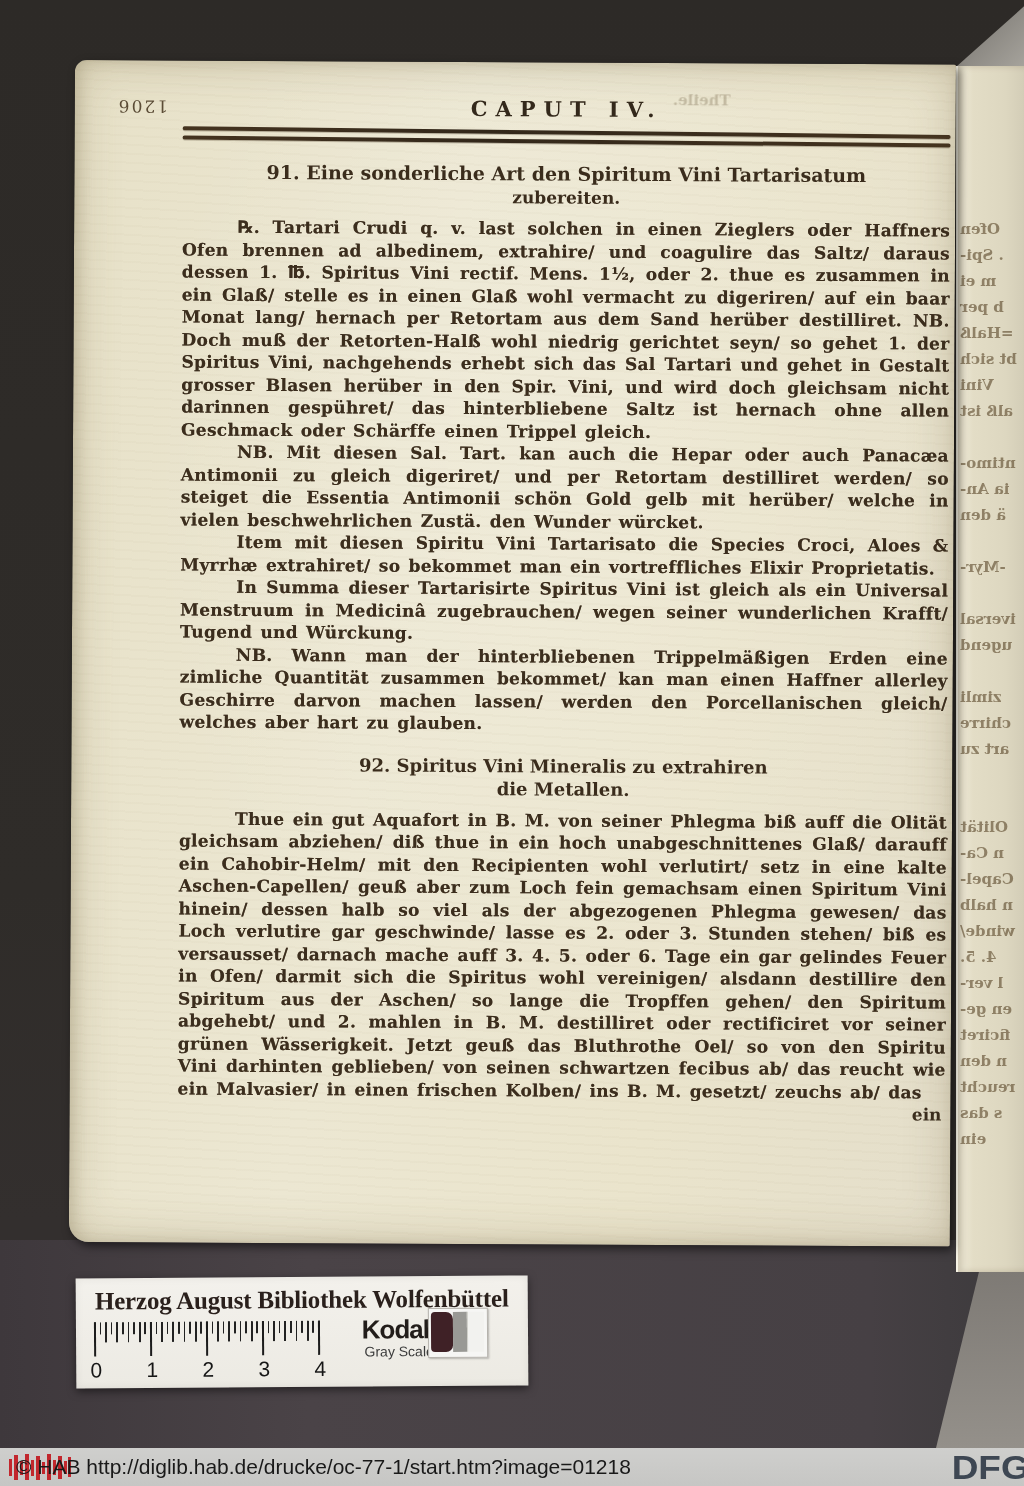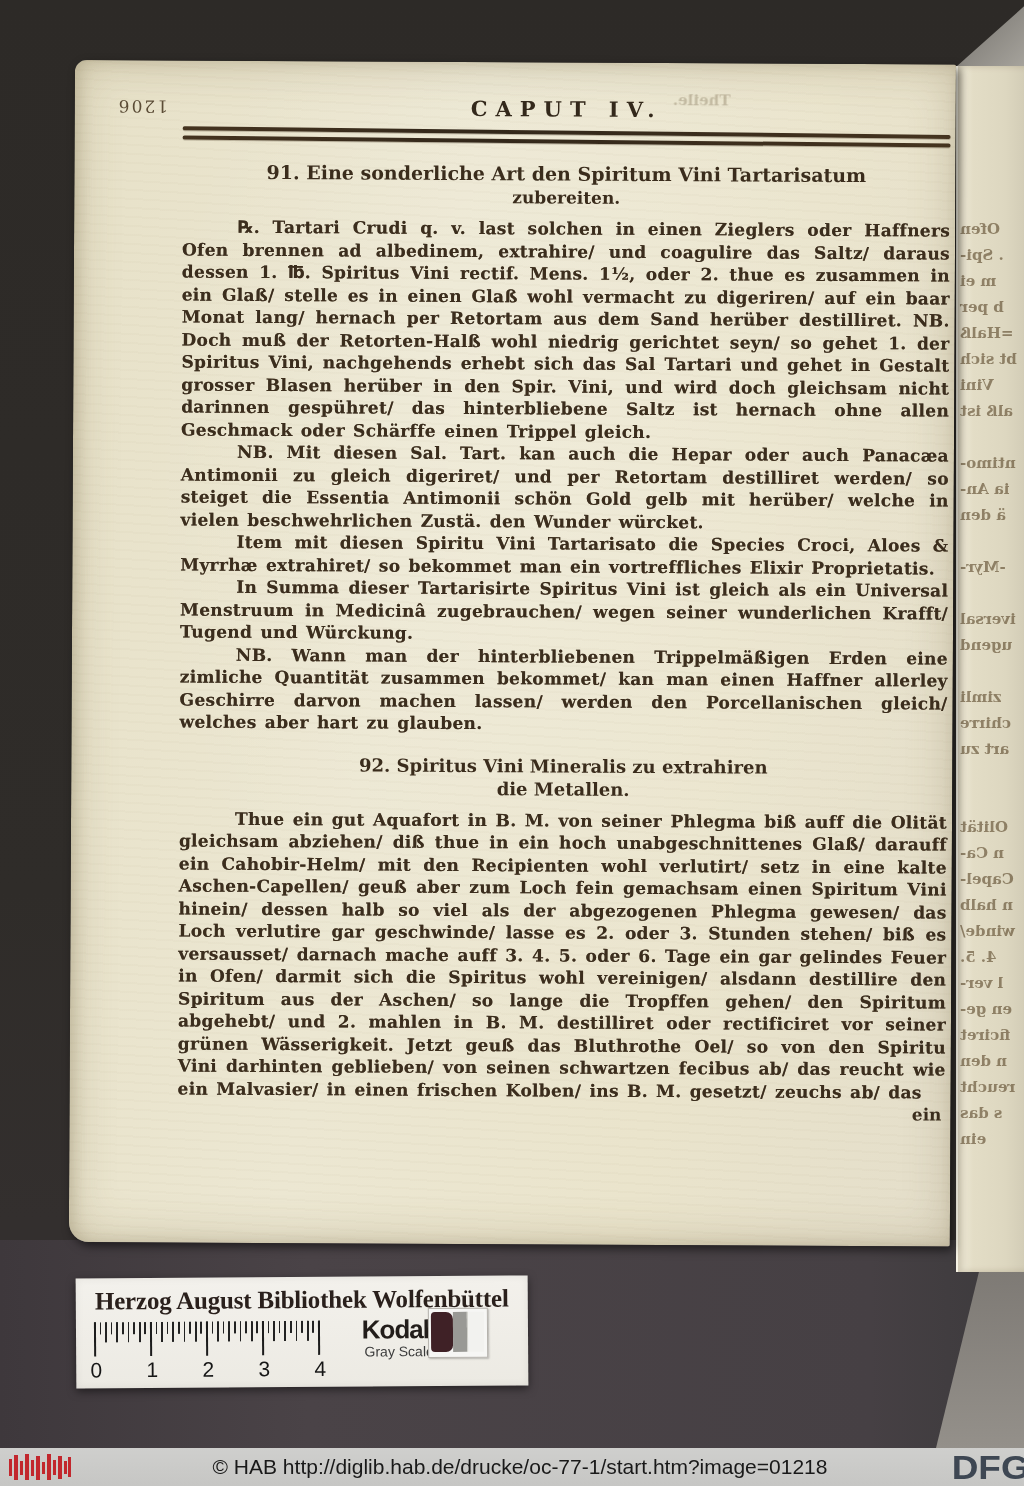--- a/index.html
+++ b/index.html
@@ -83,21 +83,21 @@
   .patch{position:absolute;left:352px;top:32px;width:58px;height:48px;
     background:#f6f6f4;border:1px solid #b5b2ac;box-shadow:1px 1px 2px rgba(0,0,0,.25);}
   .sw{position:absolute;top:3px;height:40px;}
   .sw.dark{left:2px;width:22px;background:#3f2126;border-radius:4px 7px 7px 4px;}
   .sw.gray{left:24px;width:14px;background:#999995;}
   .sw.white{left:38px;width:16px;background:#f2f2ef;border-left:1px solid #cfcfc9;}
   
   .footer{position:absolute;left:0;top:1448px;width:1024px;height:38px;
     background:linear-gradient(180deg,#cfcfcd,#c6c6c4);display:flex;align-items:center;}
   .hab-logo{position:absolute;left:8px;top:4px;}
-  .copyright{position:absolute;left:16px;right:0;text-align:center;
+  .copyright{position:absolute;left:16px;right:0;text-align:left;
     font-family:"Liberation Sans","DejaVu Sans",sans-serif;font-size:21px;color:#191919;}
   .dfg{position:absolute;right:-6px;top:1px;
     font-family:"Liberation Sans","DejaVu Sans",sans-serif;font-size:33px;font-weight:800;
     color:#3e4753;transform:scaleX(1.12) scaleY(1.02);transform-origin:right center;
     letter-spacing:0;}
 </style>
 </head>
 <body>
 
 <div class="bg-lower"></div>

